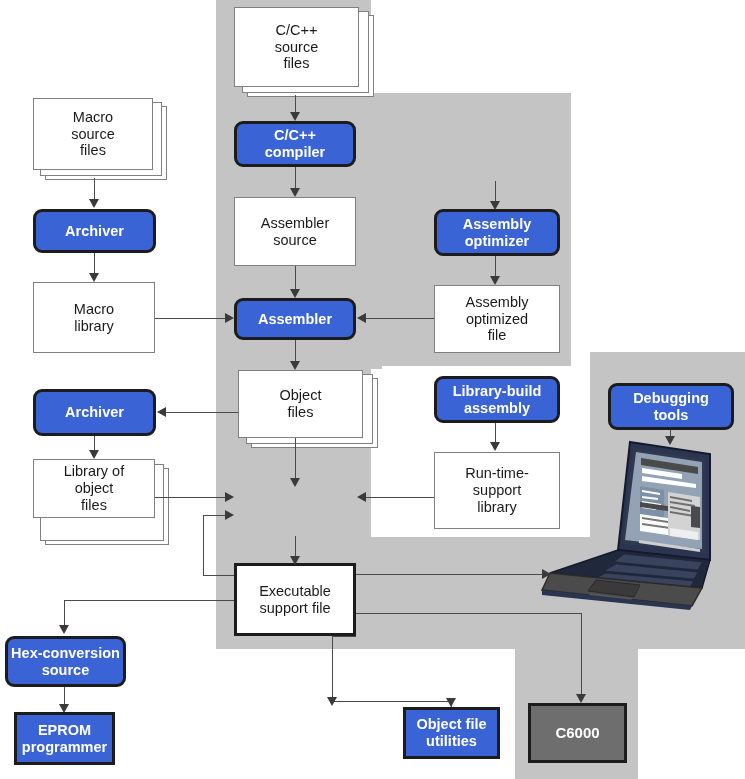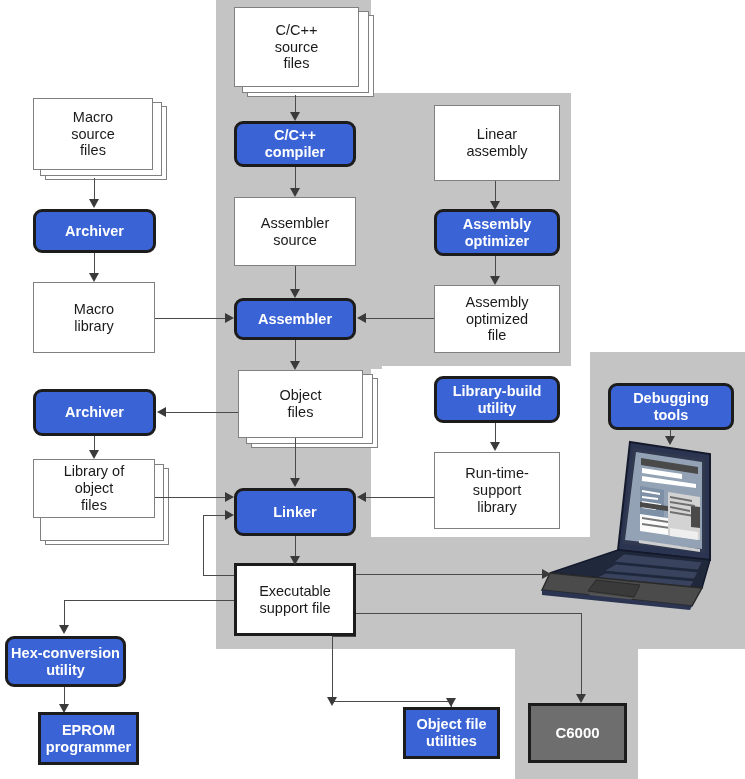--- a/index.html
+++ b/index.html
@@ -96,23 +96,20 @@
   <div class="sheet" style="left:251px;top:378px;width:125px;height:68px;"></div>
   <div class="sheet" style="left:246px;top:374px;width:125px;height:68px;"></div>
   <div class="node data" style="left:238px;top:370px;width:125px;height:68px;">
     <span style="white-space:pre-line;">Object
 files</span>
   </div>
 
   <div class="ln lnv" style="left:295px;top:438px;height:44px;"></div>
   <div class="arrow ad" style="left:290px;top:478px;"></div>
 
-  <div class="node tool" style="left:234px;top:488px;width:122px;height:48px;">
-    <span style="white-space:pre-line;">Linker</span>
-  </div>
 
   <div class="ln lnv" style="left:295px;top:536px;height:24px;"></div>
   <div class="arrow ad" style="left:290px;top:556px;"></div>
 
   <div class="node data-thick" style="left:234px;top:563px;width:122px;height:73px;">
     <span style="white-space:pre-line;">Executable
 support file</span>
   </div>
 
   <div class="sheet" style="left:45px;top:106px;width:120px;height:72px;"></div>
@@ -160,24 +157,20 @@
   </div>
 
   <div class="ln lnh" style="left:155px;top:497px;width:72px;"></div>
   <div class="arrow ar" style="left:225px;top:492px;"></div>
 
   <div class="ln lnh" style="left:203px;top:575px;width:33px;"></div>
   <div class="ln lnv" style="left:203px;top:515px;height:60px;"></div>
   <div class="ln lnh" style="left:203px;top:515px;width:24px;"></div>
   <div class="arrow ar" style="left:225px;top:510px;"></div>
 
-  <div class="node data" style="left:434px;top:105px;width:126px;height:76px;">
-    <span style="white-space:pre-line;">Linear
-assembly</span>
-  </div>
 
   <div class="ln lnv" style="left:495px;top:181px;height:24px;"></div>
   <div class="arrow ad" style="left:490px;top:201px;"></div>
 
   <div class="node tool" style="left:434px;top:209px;width:126px;height:47px;">
     <span style="white-space:pre-line;">Assembly
 optimizer</span>
   </div>
 
   <div class="ln lnv" style="left:495px;top:256px;height:24px;"></div>
@@ -187,21 +180,21 @@
     <span style="white-space:pre-line;">Assembly
 optimized
 file</span>
   </div>
 
   <div class="ln lnh" style="left:366px;top:318px;width:68px;"></div>
   <div class="arrow al" style="left:357px;top:313px;"></div>
 
   <div class="node tool" style="left:434px;top:376px;width:126px;height:47px;">
     <span style="white-space:pre-line;">Library-build
-utility</span>
+assembly</span>
   </div>
 
   <div class="ln lnv" style="left:495px;top:423px;height:23px;"></div>
   <div class="arrow ad" style="left:490px;top:442px;"></div>
 
   <div class="node data" style="left:434px;top:452px;width:126px;height:77px;">
     <span style="white-space:pre-line;">Run-time-
 support
 library</span>
   </div>
@@ -268,27 +261,27 @@
 
   <div class="ln lnh" style="left:356px;top:574px;width:190px;"></div>
   <div class="arrow ar" style="left:542px;top:569px;"></div>
 
   <div class="ln lnh" style="left:64px;top:600px;width:172px;"></div>
   <div class="ln lnv" style="left:64px;top:600px;height:29px;"></div>
   <div class="arrow ad" style="left:59px;top:625px;"></div>
 
   <div class="node tool" style="left:5px;top:636px;width:121px;height:51px;">
     <span style="white-space:pre-line;">Hex-conversion
-utility</span>
+source</span>
   </div>
 
   <div class="ln lnv" style="left:64px;top:687px;height:21px;"></div>
   <div class="arrow ad" style="left:59px;top:704px;"></div>
 
-  <div class="node tool sharp" style="left:14px;top:712px;width:101px;height:53px;margin-left:24px;">
+  <div class="node tool sharp" style="left:14px;top:712px;width:101px;height:53px;">
     <span style="white-space:pre-line;">EPROM
 programmer</span>
   </div>
 
   <div class="ln lnh" style="left:332px;top:636px;width:24px;"></div>
   <div class="ln lnv" style="left:332px;top:636px;height:65px;"></div>
   <div class="arrow ad" style="left:327px;top:697px;"></div>
 
   <div class="node tool sharp" style="left:403px;top:707px;width:97px;height:52px;">
     <span style="white-space:pre-line;">Object file

